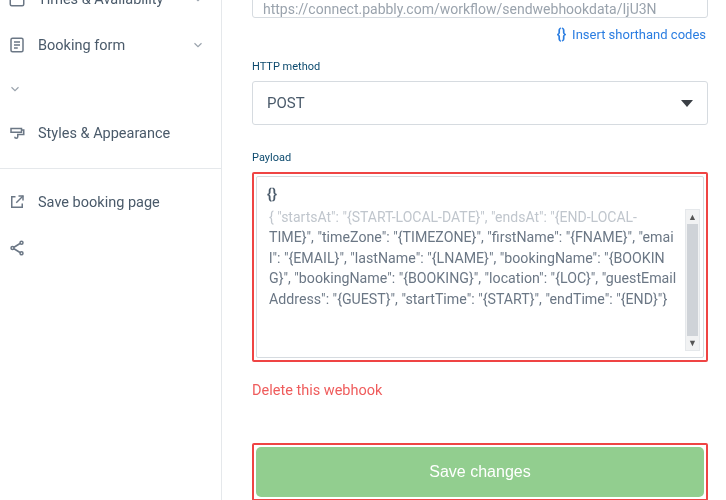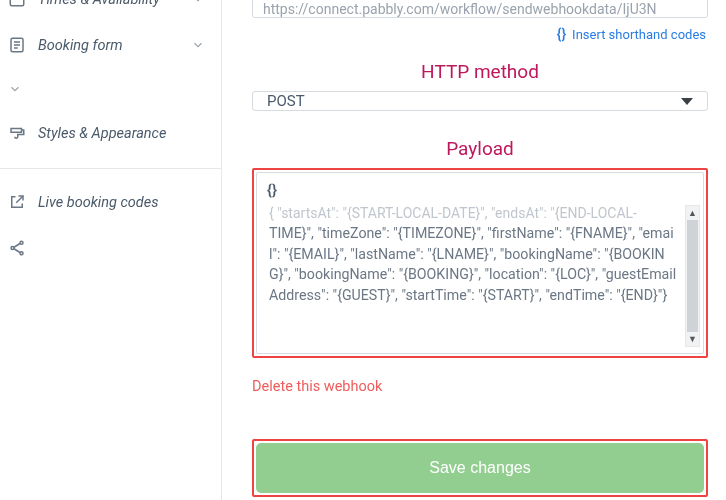--- a/index.html
+++ b/index.html
@@ -1,32 +1,32 @@
 <!DOCTYPE html>
 <html><head>
 <meta charset="utf-8">
 <style>
 * { box-sizing: border-box; margin: 0; padding: 0; }
 body { font-family: -apple-system, BlinkMacSystemFont, "Segoe UI", Roboto, Arial, sans-serif; font-size: 14px; color: #3e4a5a; background: #fff; width: 726px; height: 500px; overflow: hidden; position: relative; }
 .layout { display: flex; height: 100%; }
 .sidebar { width: 222px; border-right: 1px solid #e5e8eb; padding-top: 0; background: #fff; }
-.side-item { display: flex; align-items: center; justify-content: space-between; padding: 14px 16px 14px 8px; color: #4a5a6a; cursor: pointer; font-style: italic; }
+.side-item { display: flex; align-items: center; justify-content: space-between; padding: 14px 16px 14px 8px; color: #4a5a6a; cursor: pointer; }
 .side-item .left { display: flex; align-items: center; gap: 12px; }
 .side-item .icon { width: 18px; height: 18px; color: #6b7785; flex: 0 0 18px; }
 .side-label { font-size: 14.5px; color: #4a5a6a; }
 .chev { width: 14px; height: 14px; color: #9aa3ad; }
 .sep { height: 1px; background: #e5e8eb; margin: 12px 0 10px 0; }
 .side-cut { padding-top: 0; margin-top: -10px; }
 .main { flex: 1; padding: 0 18px 18px 30px; position: relative; }
 .url-input { width: 100%; height: 24px; border: 1px solid #d6dbe0; border-radius: 3px; padding: 6px 10px; color: #9aa3ad; font-size: 14px; margin-top: -6px; overflow: hidden; white-space: nowrap; }
 .insert-row { display: flex; justify-content: flex-end; align-items: center; gap: 6px; margin: 8px 2px 18px 0; }
 .insert-row .codes-icon { color: #2a7de1; font-weight: 600; font-size: 14px; }
 .insert-link { color: #2a7de1; font-size: 13px; cursor: pointer; }
-.field-label { color: #be185d; font-size: 19px; margin-bottom: 8px; text-align: center; }
-.select { width: 100%; border: 1px solid #d6dbe0; border-radius: 3px; padding: 0 14px; display: flex; align-items: center; justify-content: space-between; color: #4a5a6a; font-size: 15px; cursor: pointer; margin-bottom: 26px; }
+.field-label { color: #0c4a6e; font-size: 11px; margin-bottom: 8px; }
+.select { width: 100%; border: 1px solid #d6dbe0; border-radius: 3px; padding: 12px 14px; display: flex; align-items: center; justify-content: space-between; color: #4a5a6a; font-size: 15px; cursor: pointer; margin-bottom: 26px; }
 .select .caret { width: 0; height: 0; border-left: 6px solid transparent; border-right: 6px solid transparent; border-top: 7px solid #3a3f45; }
 .payload-wrap { border: 2px solid #ef4444; border-radius: 2px; padding: 2px; margin-bottom: 20px; }
 .payload-box { border: 1px solid #d6dbe0; border-radius: 2px; }
 .payload-toolbar { padding: 8px 10px 4px 10px; }
 .braces { font-size: 15px; color: #4a5a6a; font-weight: 600; }
 .payload-text { position: relative; padding: 4px 22px 12px 12px; height: 150px; overflow: hidden; }
 .payload-text-inner { color: #6b7785; font-size: 14.2px; line-height: 1.45; word-break: break-all; }
 .payload-fade { position: absolute; top: 2px; left: 12px; right: 22px; height: 16px; background: rgba(255,255,255,0.85); color: #c0c6cd; overflow: hidden; white-space: nowrap; font-size: 14px; }
 .scroll-track { position: absolute; right: 3px; top: 2px; bottom: 6px; width: 15px; background: #f1f2f3; border: 1px solid #e5e8eb; }
 .scroll-up, .scroll-dn { position: absolute; left: 0; right: 0; height: 14px; display: flex; align-items: center; justify-content: center; font-size: 9px; color: #555; }
@@ -101,21 +101,21 @@
 
     <div class="side-item">
       <div class="left">
         <span class="icon">
           <svg viewBox="0 0 24 24" width="18" height="18" fill="none" stroke="currentColor" stroke-width="2">
               <path d="M14 4h6v6"></path>
               <path d="M20 4l-9 9"></path>
               <path d="M19 14v5H5V5h5"></path>
             </svg>
         </span>
-        <span class="side-label">Live booking codes</span>
+        <span class="side-label">Save booking page</span>
       </div>
     </div>
 
     <div class="side-item">
       <div class="left">
         <span class="icon">
           <svg viewBox="0 0 24 24" width="18" height="18" fill="none" stroke="currentColor" stroke-width="2">
               <circle cx="18" cy="5" r="2"></circle>
               <circle cx="6" cy="12" r="2"></circle>
               <circle cx="18" cy="19" r="2"></circle>

